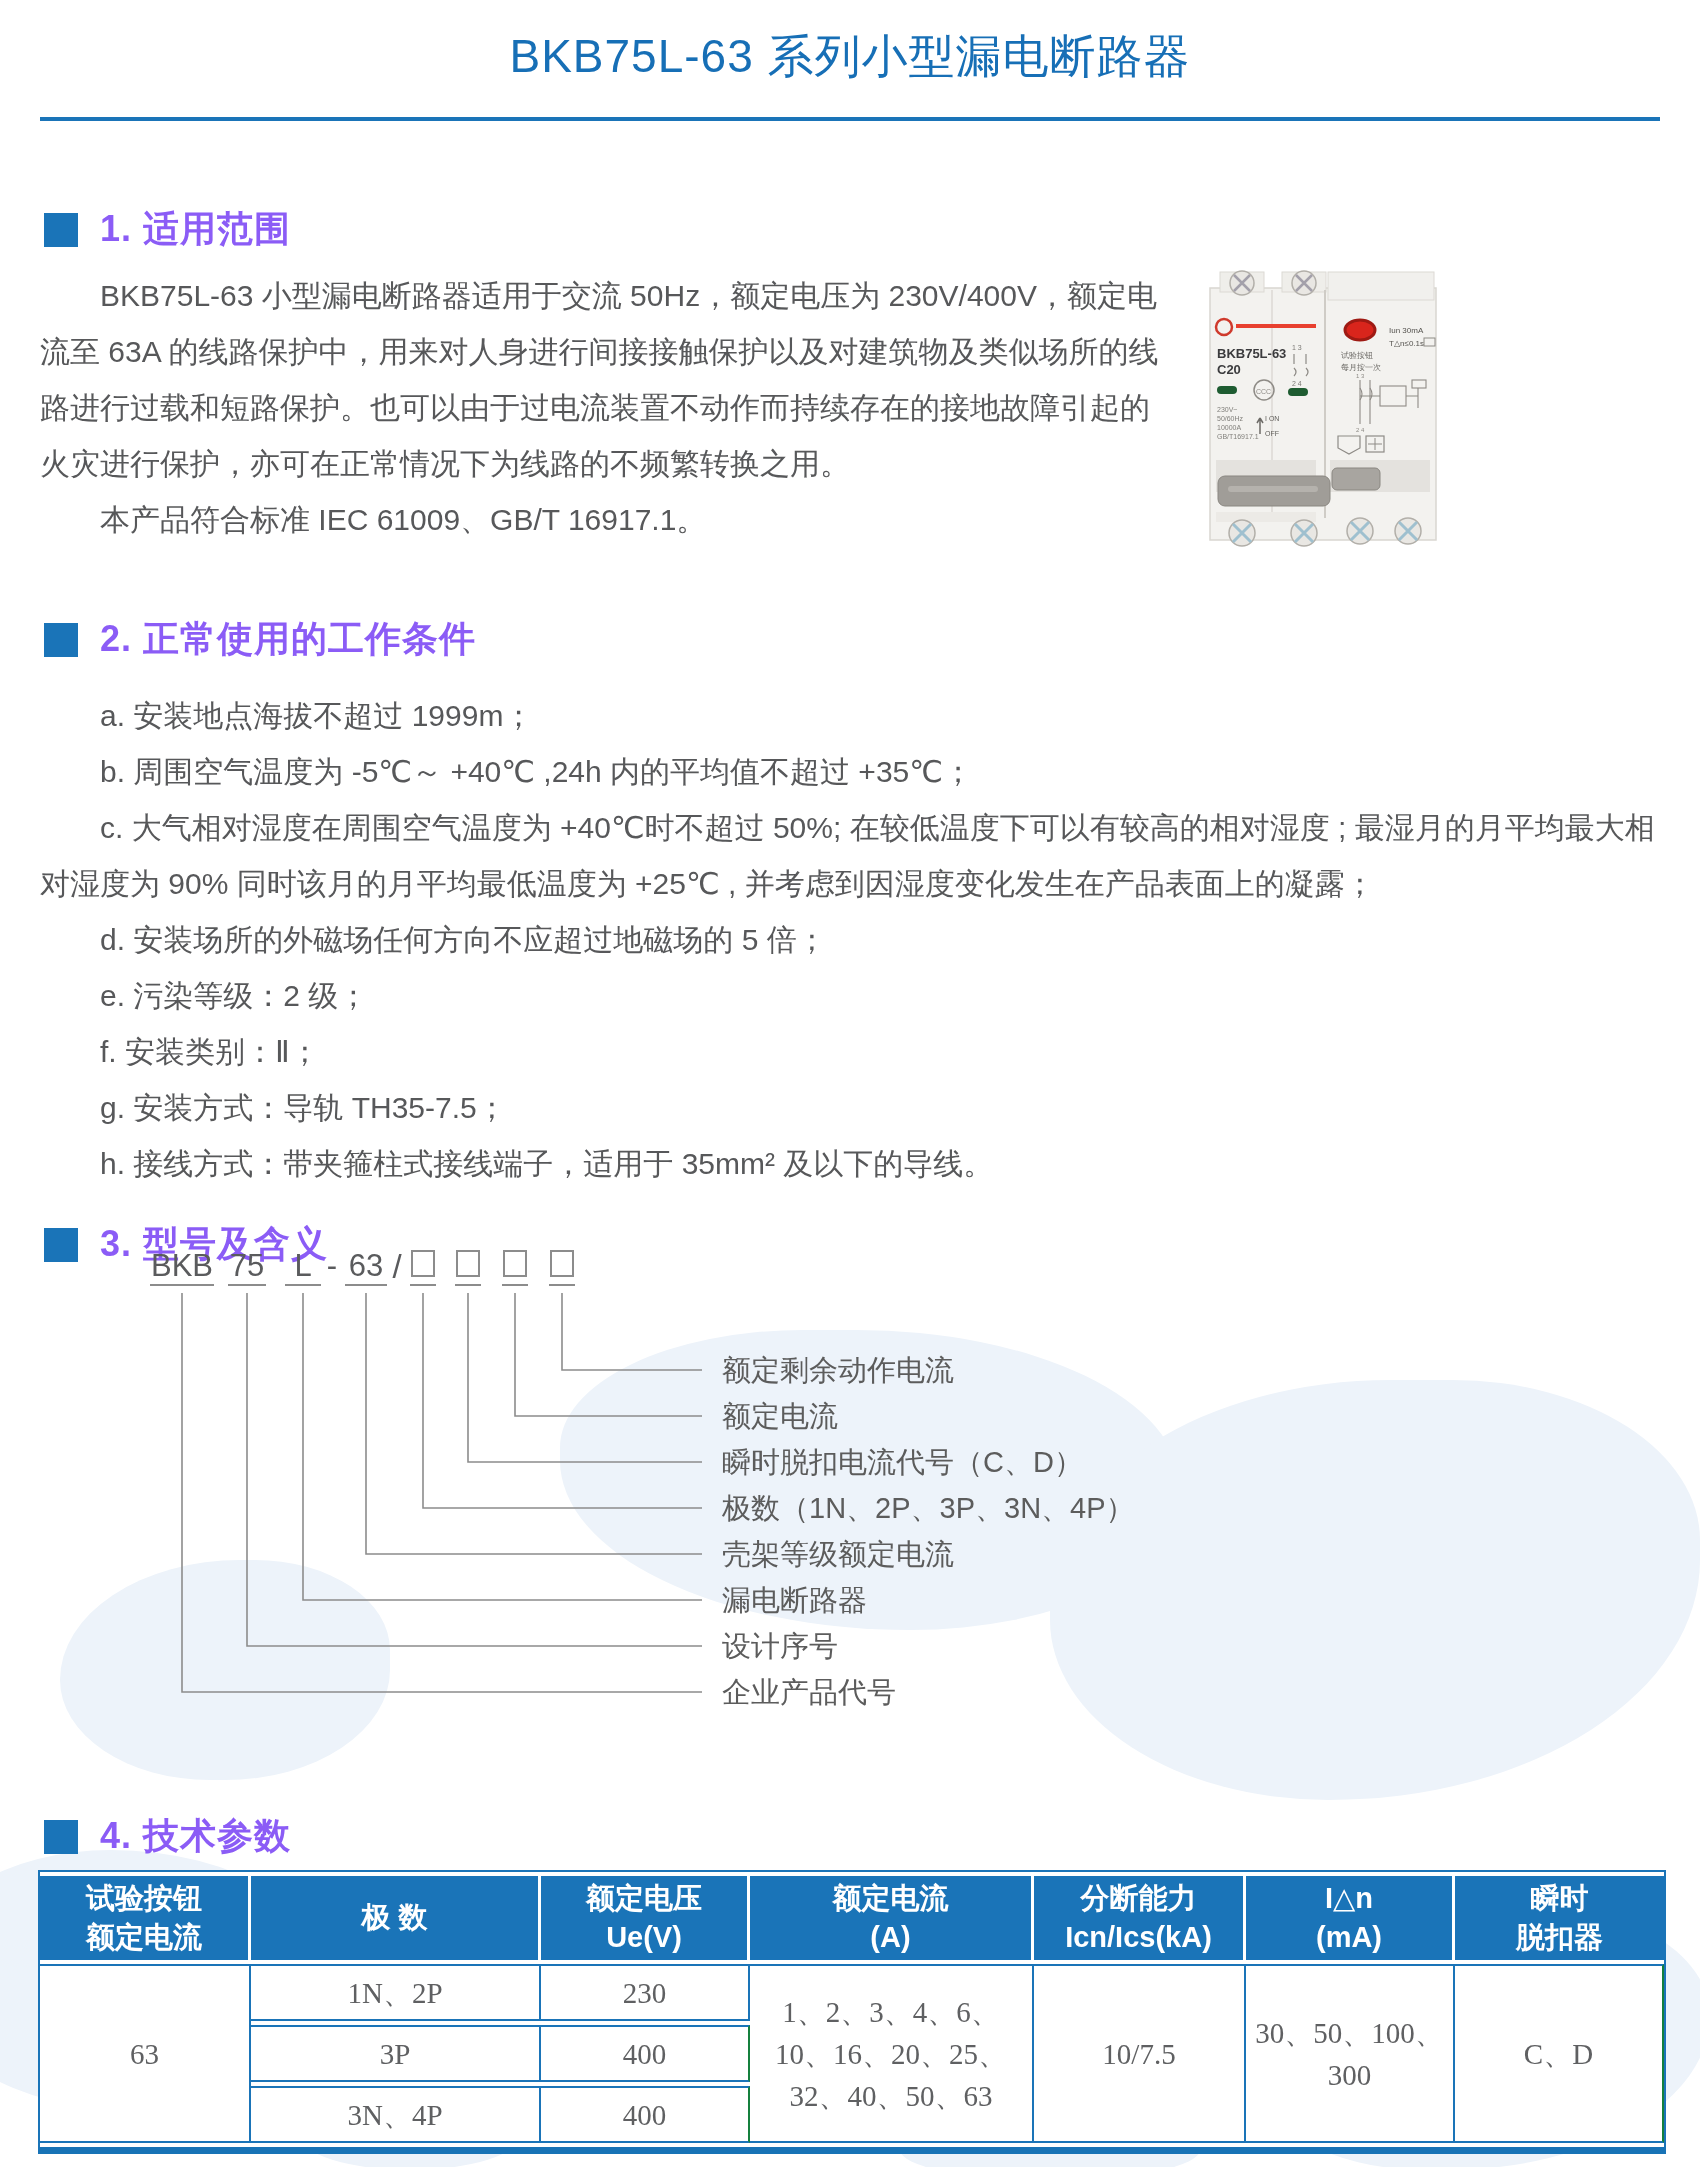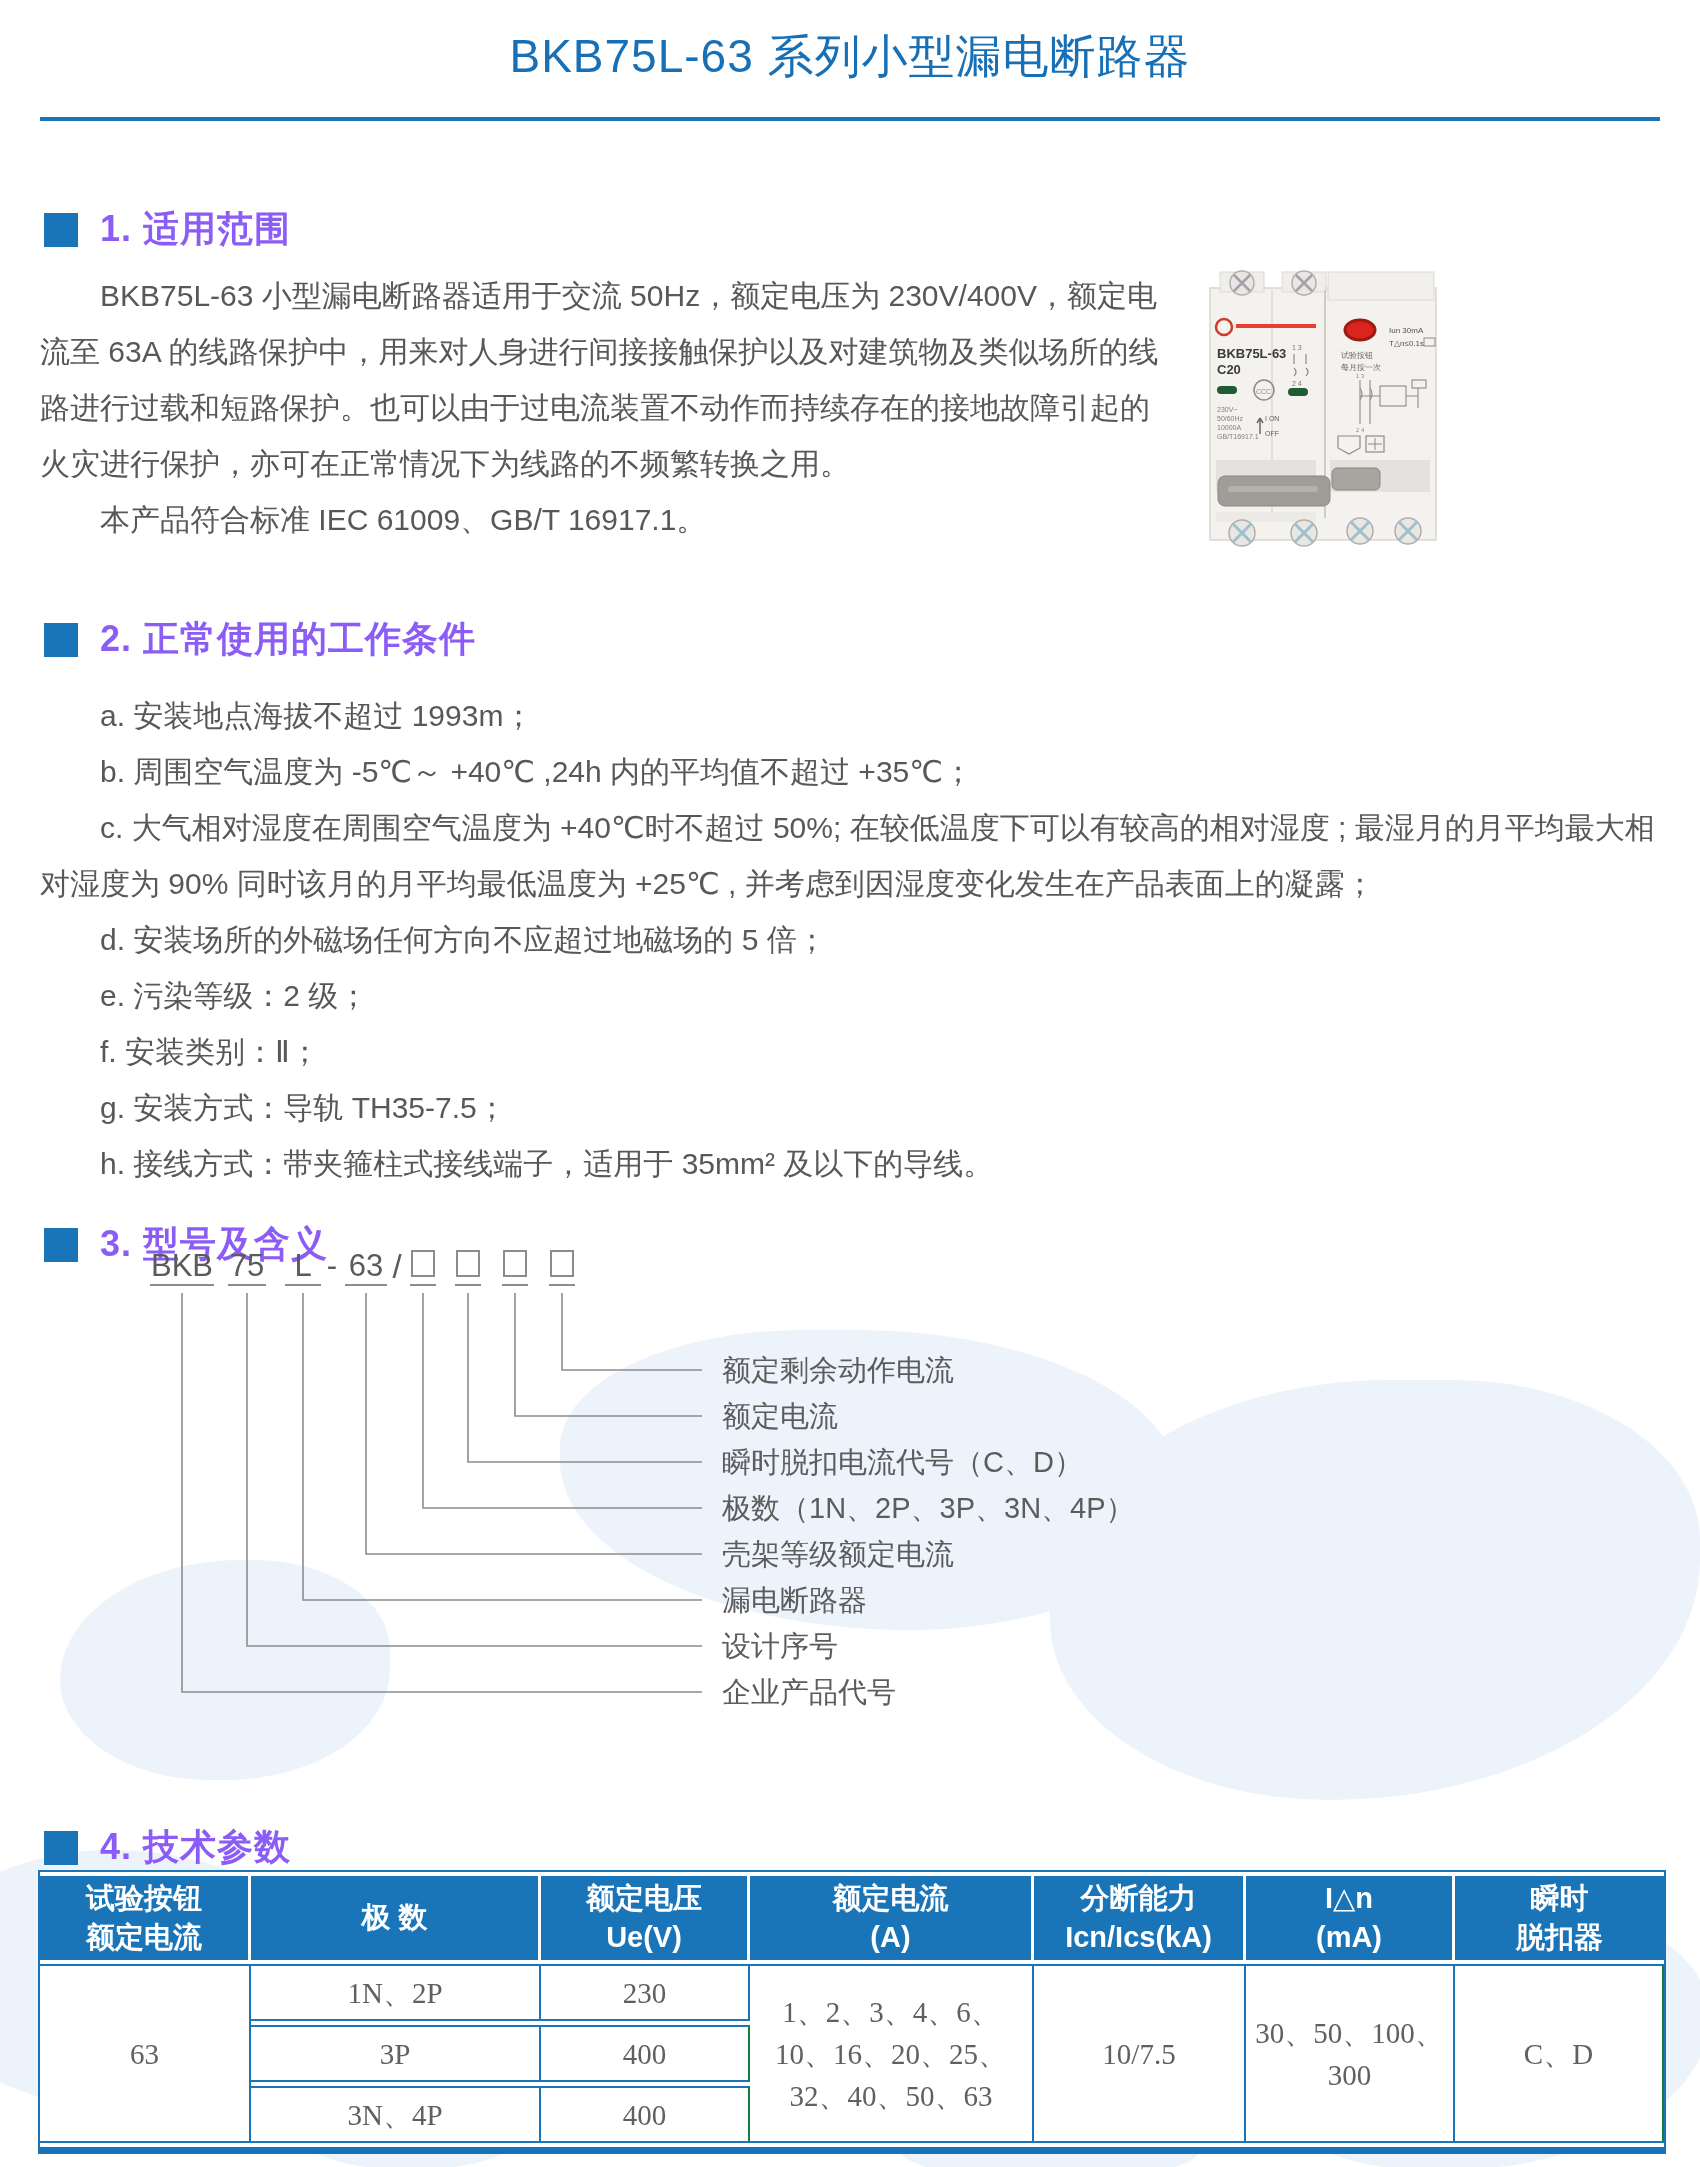--- a/index.html
+++ b/index.html
@@ -159,21 +159,21 @@
       </div>
       <div class="para">BKB75L-63 小型漏电断路器适用于交流 50Hz，额定电压为 230V/400V，额定电流至 63A 的线路保护中，用来对人身进行间接接触保护以及对建筑物及类似场所的线路进行过载和短路保护。也可以由于过电流装置不动作而持续存在的接地故障引起的火灾进行保护，亦可在正常情况下为线路的不频繁转换之用。</div>
       <div class="para">本产品符合标准 IEC 61009、GB/T 16917.1。</div>
     </div>
 
     <div class="sec-heading" style="top:615px;left:44px;">
       <span class="sec-square"></span>
       <span class="sec-text">2. 正常使用的工作条件</span>
     </div>
     <div class="s2-items body-text">
-      <div class="item">a. 安装地点海拔不超过 1993m；</div>
+      <div class="item">a. 安装地点海拔不超过 1999m；</div>
       <div class="item">b. 周围空气温度为 -5℃～ +40℃ ,24h 内的平均值不超过 +35℃；</div>
       <div class="item">c. 大气相对湿度在周围空气温度为 +40℃时不超过 50%; 在较低温度下可以有较高的相对湿度 ; 最湿月的月平均最大相对湿度为 90% 同时该月的月平均最低温度为 +25℃ , 并考虑到因湿度变化发生在产品表面上的凝露；</div>
       <div class="item">d. 安装场所的外磁场任何方向不应超过地磁场的 5 倍；</div>
       <div class="item">e. 污染等级：2 级；</div>
       <div class="item">f. 安装类别：Ⅱ；</div>
       <div class="item">g. 安装方式：导轨 TH35-7.5；</div>
       <div class="item">h. 接线方式：带夹箍柱式接线端子，适用于 35mm² 及以下的导线。</div>
     </div>
 
     <div class="sec-heading" style="top:1220px;left:44px;">
@@ -220,21 +220,21 @@
       <text x="722" y="132" font-size="29" fill="#5c5c5c" dominant-baseline="central">额定剩余动作电流</text>
       <text x="722" y="178" font-size="29" fill="#5c5c5c" dominant-baseline="central">额定电流</text>
       <text x="722" y="224" font-size="29" fill="#5c5c5c" dominant-baseline="central">瞬时脱扣电流代号（C、D）</text>
       <text x="722" y="270" font-size="29" fill="#5c5c5c" dominant-baseline="central">极数（1N、2P、3P、3N、4P）</text>
       <text x="722" y="316" font-size="29" fill="#5c5c5c" dominant-baseline="central">壳架等级额定电流</text>
       <text x="722" y="362" font-size="29" fill="#5c5c5c" dominant-baseline="central">漏电断路器</text>
       <text x="722" y="408" font-size="29" fill="#5c5c5c" dominant-baseline="central">设计序号</text>
       <text x="722" y="454" font-size="29" fill="#5c5c5c" dominant-baseline="central">企业产品代号</text>
     </svg>
 
-    <div class="sec-heading" style="top:1812px;left:44px;margin-top:11px;">
+    <div class="sec-heading" style="top:1812px;left:44px;">
       <span class="sec-square"></span>
       <span class="sec-text">4. 技术参数</span>
     </div>
 
     <table class="spec-table">
       <colgroup>
         <col style="width:211px">
           <col style="width:290px">
           <col style="width:209px">
         <col style="width:284px">

